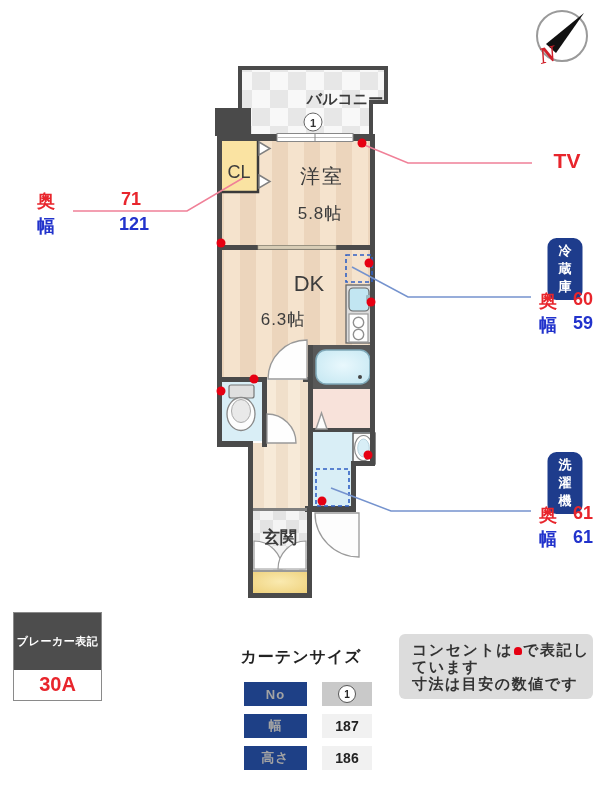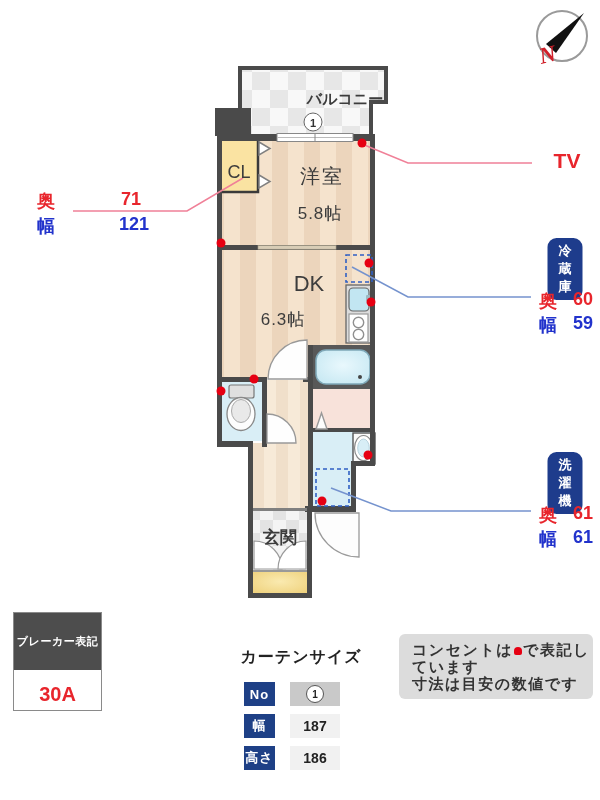--- a/index.html
+++ b/index.html
@@ -15,27 +15,27 @@
   .dimline{position:absolute;display:flex;justify-content:space-between;font-weight:700;font-size:18px;}
   .red{color:#e8252c;} .blue{color:#2233cc;}
   .badge{position:absolute;transform:translate(-50%,-50%);background:#1e3c8c;color:#fff;
          font-size:13px;font-weight:600;letter-spacing:3px;border-radius:9px;
          padding:4px 8px 4px 11px;}
   .tv{position:absolute;transform:translate(-50%,-50%);color:#e8252c;font-size:21px;font-weight:700;}
   
   .breaker{position:absolute;left:13px;top:612px;width:87px;border:1.5px solid #8a8a8a;background:#fff;}
   .breaker .hd{background:#4d4d4d;color:#fff;font-size:11px;font-weight:600;text-align:center;
                padding:21px 0;letter-spacing:0.5px;}
-  .breaker .bd{color:#e8252c;font-size:20px;font-weight:700;text-align:center;padding:13px 0 4px;}
+  .breaker .bd{color:#e8252c;font-size:20px;font-weight:700;text-align:center;padding:3px 0 4px;}
   
   .ct-title{position:absolute;transform:translate(-50%,-50%);font-size:16px;font-weight:700;color:#222;
             letter-spacing:1px;}
   .ct{position:absolute;left:244px;top:682px;display:flex;flex-direction:column;gap:8px;}
   .ct .row{display:flex;gap:15px;}
-  .ct .hcell{width:31px;height:24px;background:#1e4086;color:#ffffff;font-size:13px;font-weight:700;
+  .ct .hcell{width:63px;height:24px;background:#1e4086;color:#a3a3a3;font-size:13px;font-weight:700;
              display:flex;align-items:center;justify-content:center;letter-spacing:1px;}
   .ct .vcell{width:50px;height:24px;background:#f1f1f1;color:#222;font-size:14px;font-weight:600;
              display:flex;align-items:center;justify-content:center;}
   .ct .vcell.gray{background:#c9c9c9;}
   .ct .mini-circ{width:16px;height:16px;border:1.3px solid #555;border-radius:50%;background:#fff;
              font-size:10px;display:flex;align-items:center;justify-content:center;}
   
   .note{position:absolute;left:399px;top:618px;width:194px;background:#dcdcdc;border-radius:6px;
         padding:7px 0 7px 13px;box-sizing:border-box;color:#333;font-size:15px;font-weight:700;
         letter-spacing:1.5px;line-height:17px;margin-top:16px;}

